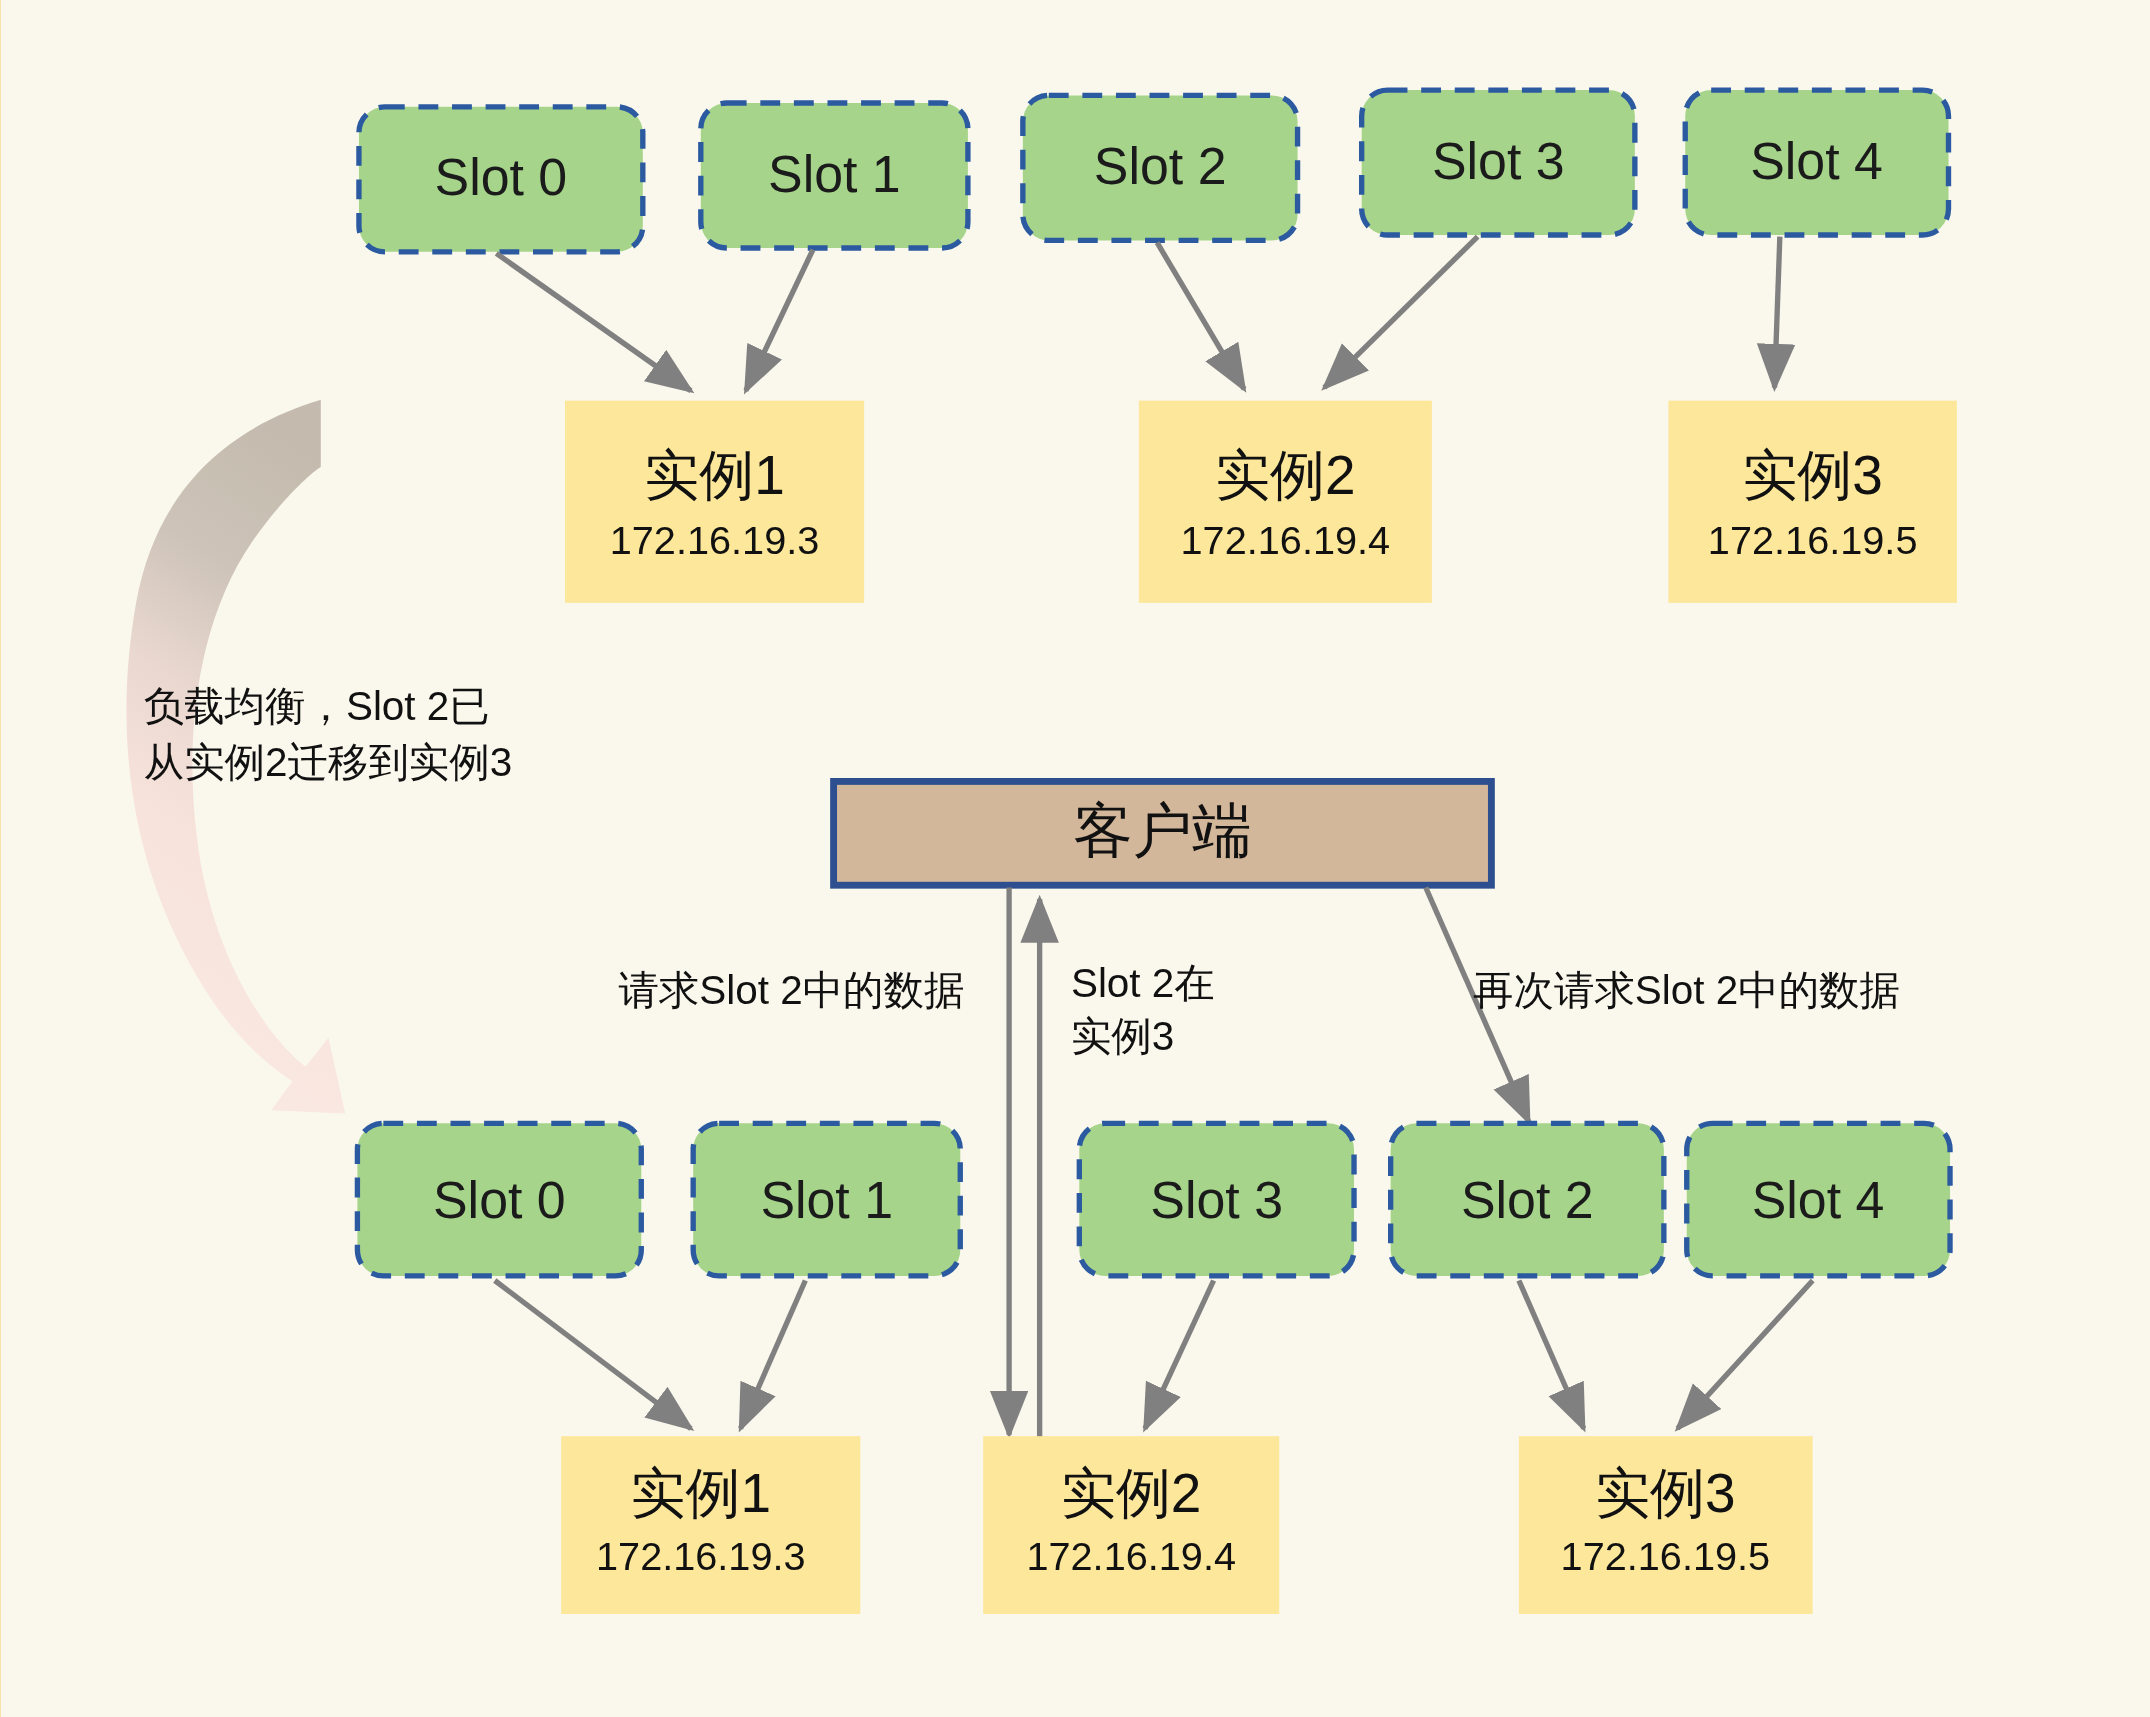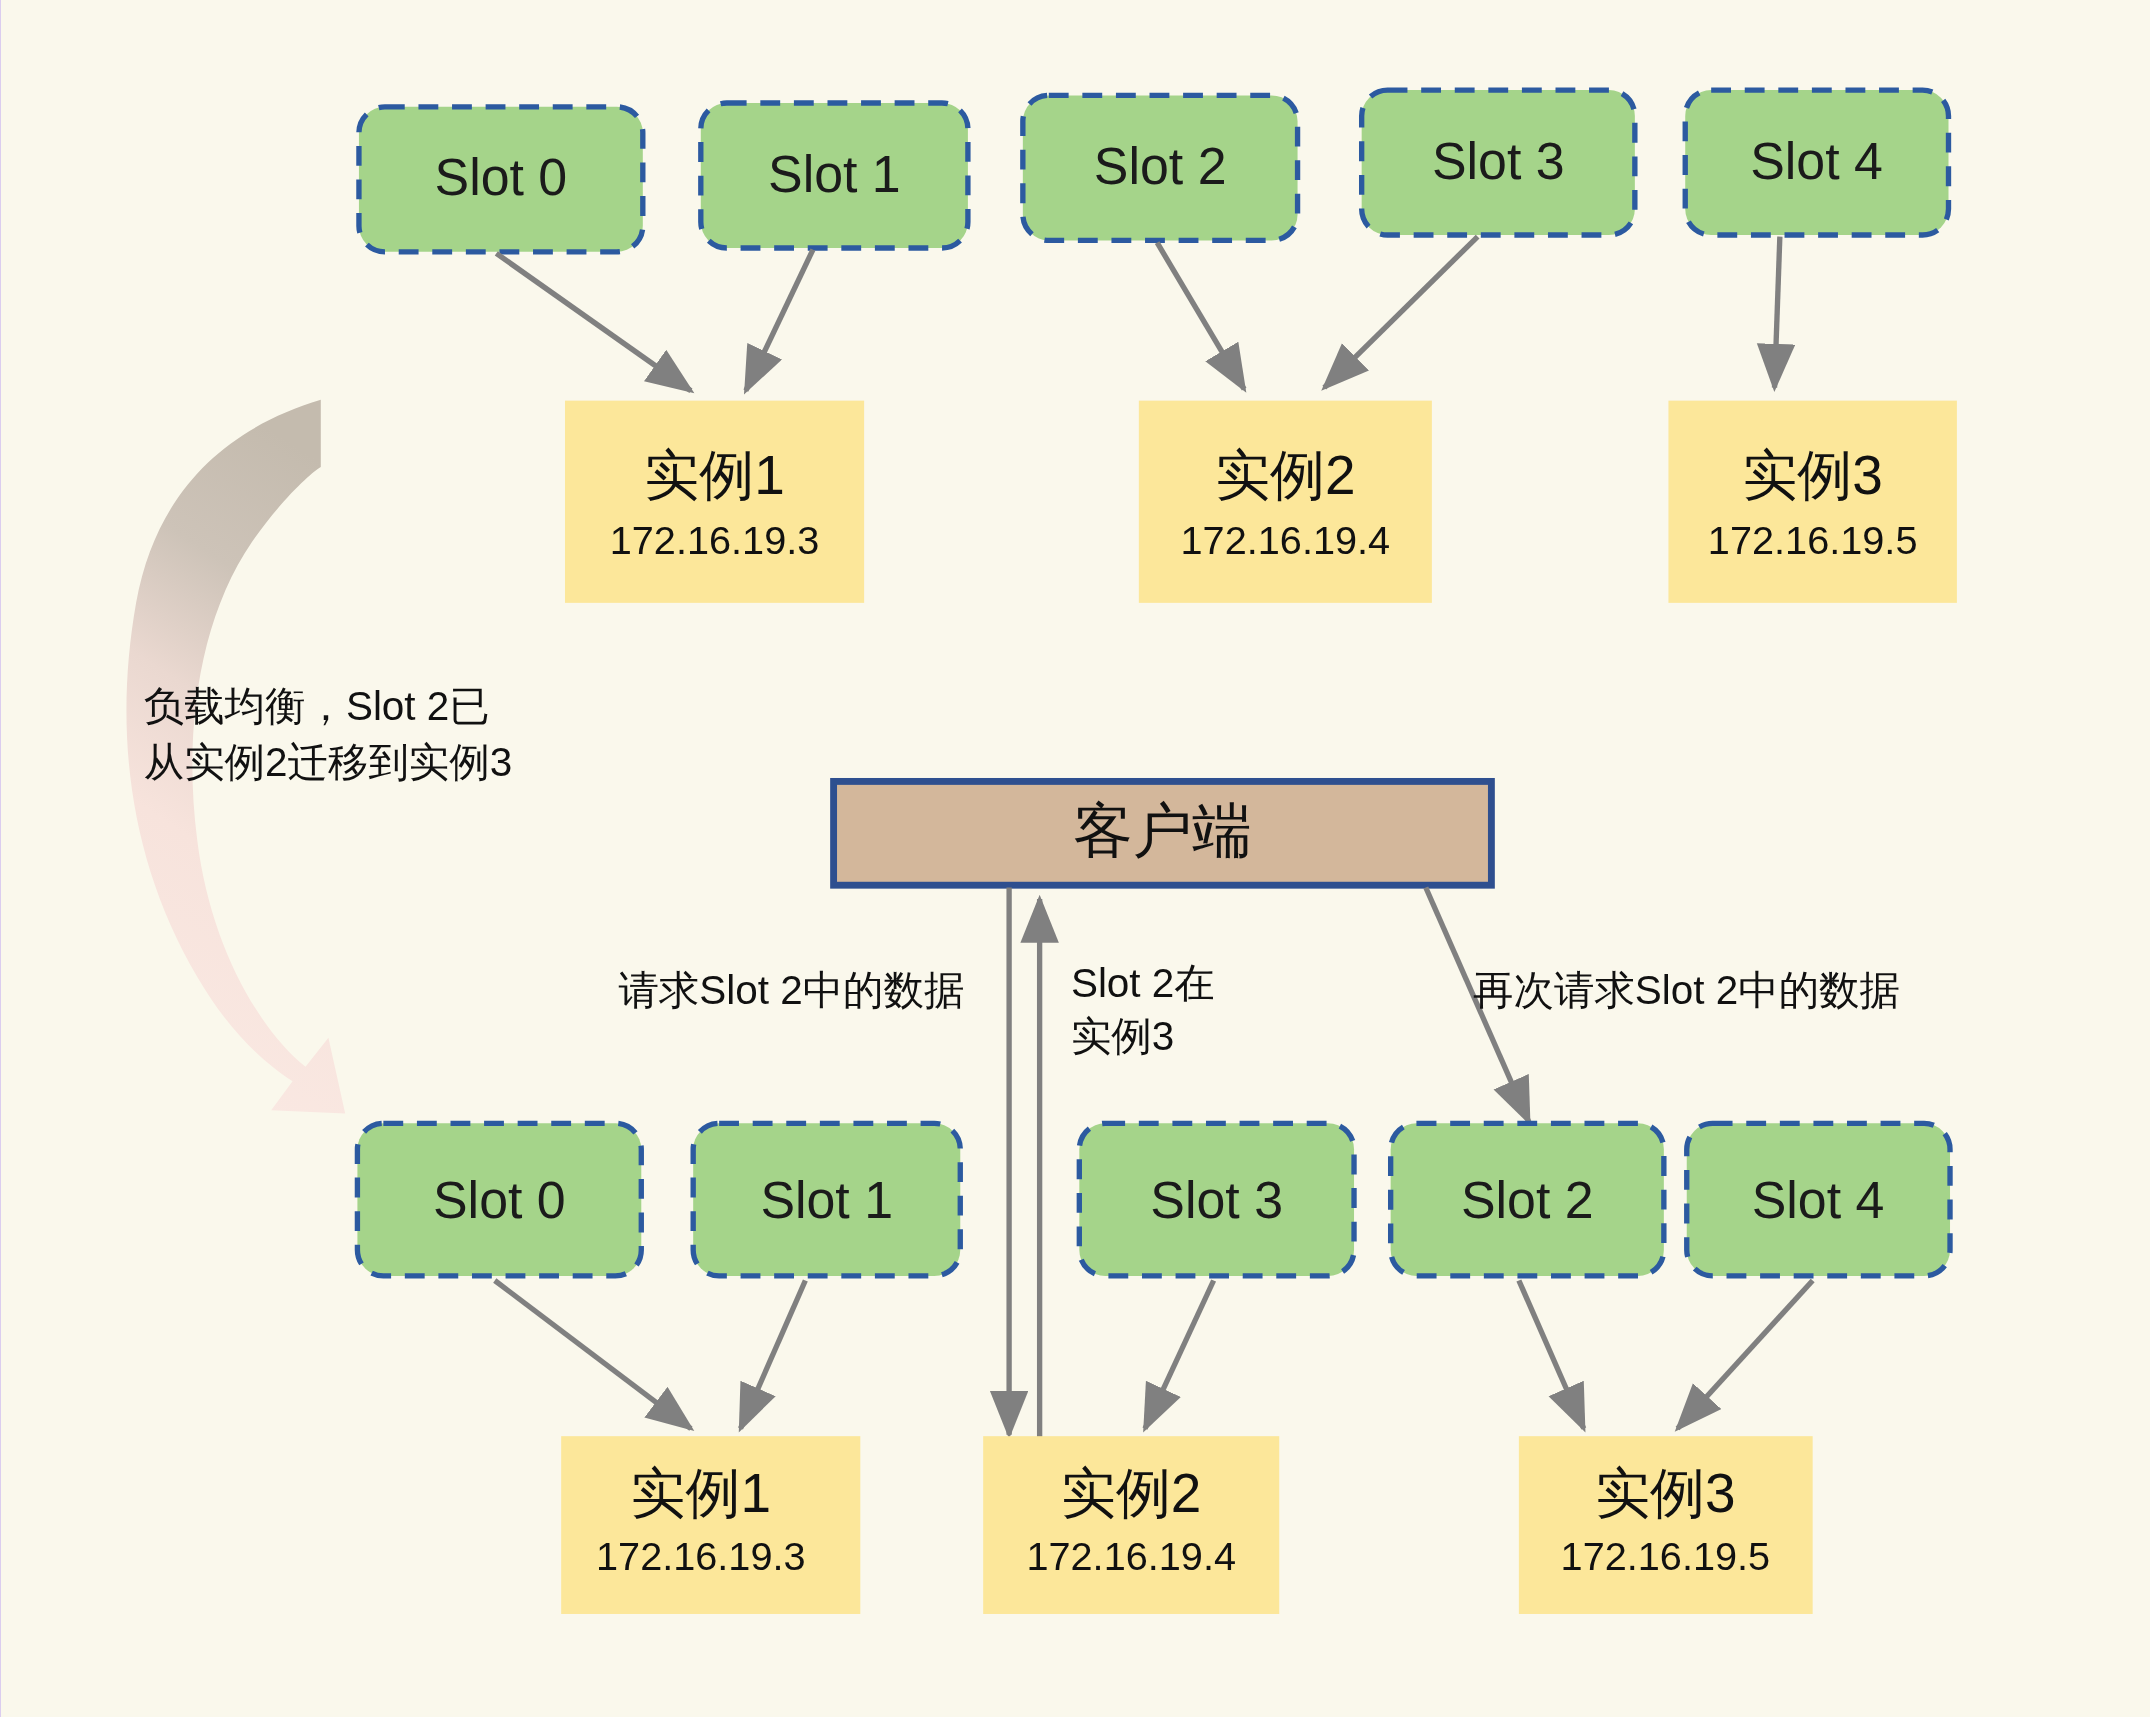--- a/index.html
+++ b/index.html
@@ -7,21 +7,21 @@
     padding: 0;
     background: #faf8ec;
   }
   body {
     font-family: "Liberation Sans", "DejaVu Sans", sans-serif;
   }
   #stage {
     position: relative;
     width: 2022px;
     height: 1717px;
-    background: #8b5cf6;
+    background: #eab308;
     overflow: hidden;
   }
   svg#diagram {
     position: absolute;
     left: 0; top: 0;
     width: 2151px;
     height: 1717px;
   }
   .slot-box {
     fill: #a5d48a;

